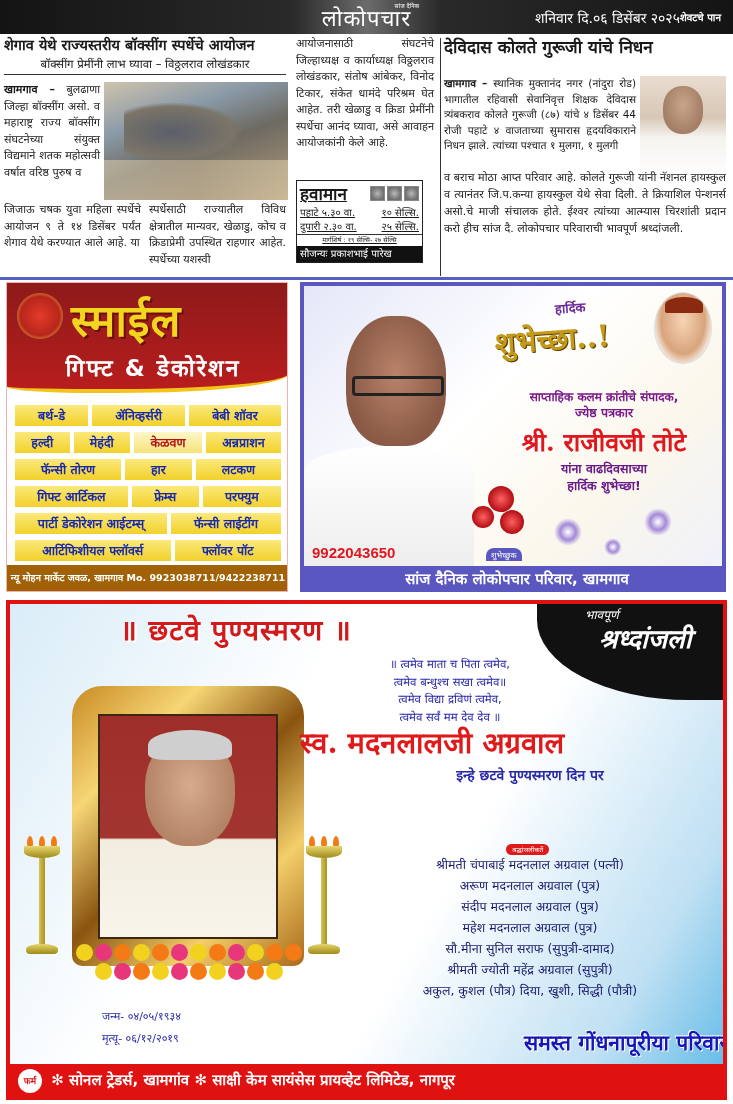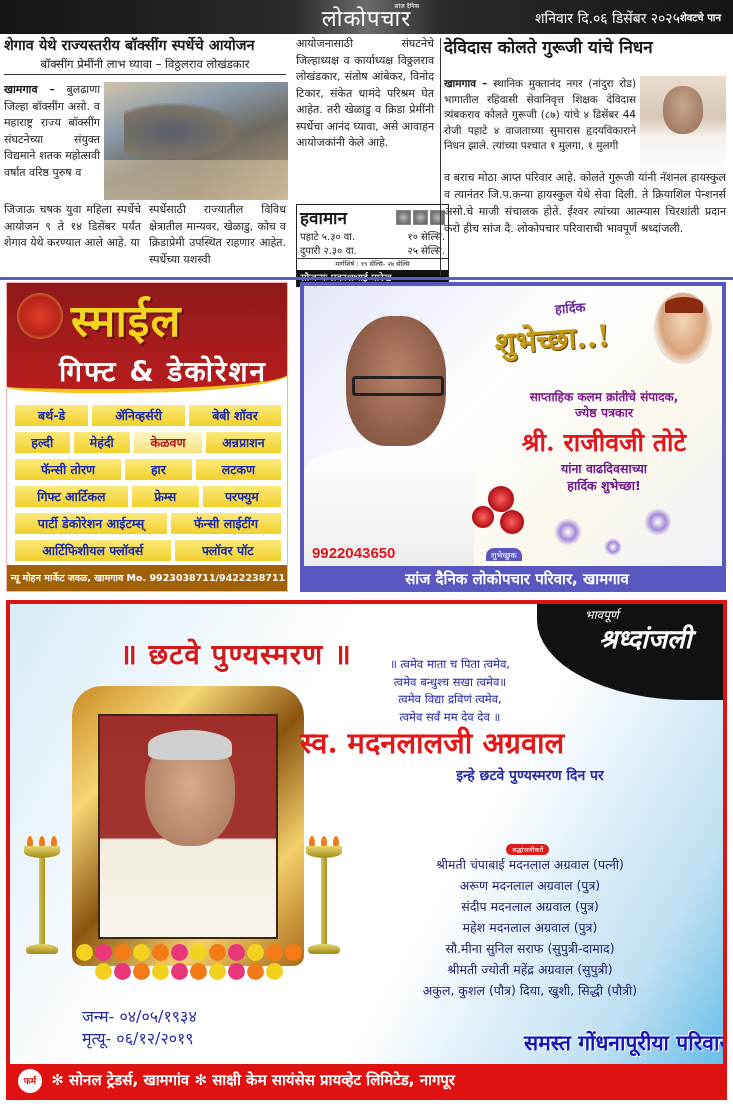--- a/index.html
+++ b/index.html
@@ -20,21 +20,21 @@
   .subhead1 { font-size: 11.5px; text-align: center; border-bottom: 1px solid #333; padding-bottom: 3px; margin-top: 2px; }
   .col1 .photo { position: absolute; left: 100px; top: 46px; width: 184px; height: 118px; background: linear-gradient(160deg, #cfc3ad 0%, #8a9aa8 30%, #6d6a62 55%, #b59c7a 100%); }
   .col1 .photo .p1 { position:absolute; left: 20px; top: 20px; width: 120px; height: 60px; background: radial-gradient(ellipse at 40% 50%, #5a5f6a 0%, #7b7468 60%, transparent 70%); }
   .col1 .photo .p2 { position:absolute; left: 0; bottom: 0; width: 184px; height: 40px; background: linear-gradient(90deg, #d7cbb0, #c7b89a, #d8caa8); opacity: .6; }
   .col1 .body-left { position: absolute; left: 0; top: 46px; width: 96px; font-size: 11px; line-height: 16.5px; text-align: justify; }
   .col1 .body-bottom { position: absolute; left: 0; top: 166px; width: 282px; display: flex; gap: 8px; font-size: 11px; line-height: 16.5px; }
   .col1 .body-bottom p { flex: 1; text-align: justify; }
   .b { font-weight: bold; }
 
   .col2 { position: absolute; left: 296px; top: 0; width: 138px; font-size: 11px; line-height: 16.5px; text-align: justify; }
-  .weather { position: absolute; left: 296px; top: 168px; width: 153px; border: 1.5px solid #222; }
+  .weather { position: absolute; left: 296px; top: 144px; width: 127px; border: 1.5px solid #222; text-decoration: underline; }
   .weather .wtitle { display: flex; align-items: center; justify-content: space-between; padding: 1px 3px; }
   .weather .wtitle span.t { font-weight: bold; font-family: "DejaVu Serif", serif; font-size: 17px; }
   .weather .icons { display: flex; gap: 2px; }
   .weather .icons i { display: block; width: 15px; height: 15px; background: radial-gradient(circle, #b8b8b8 0%, #707070 70%); border: 1px solid #888; }
   .weather .row { display: flex; justify-content: space-between; font-size: 10px; padding: 0 3px; line-height: 14px; }
   .weather .small { font-size: 6.5px; text-align: center; border-top: 1px solid #333; line-height: 11px; }
   .weather .sponsor { background: #111; color: #fff; font-size: 10px; padding: 1px 3px; line-height: 14px; }
 
   .vrule { position: absolute; left: 440px; top: 2px; width: 1px; height: 238px; background: #333; }
 
@@ -45,21 +45,21 @@
   .col3 .body { position: absolute; left: 0; top: 40px; width: 192px; font-size: 10.5px; line-height: 15.5px; text-align: justify; }
   .col3 .body2 { position: absolute; left: 0; top: 133px; width: 282px; font-size: 11px; line-height: 17px; text-align: justify; }
 
   .ruleh { position: absolute; top: 277px; left: 0; width: 733px; height: 3px; background: #5560c0; }
 
   
   .smile { position: absolute; left: 6px; top: 282px; width: 282px; height: 310px; border: 1px solid #f2b0b0; background: #fff; overflow: hidden; }
   .smile .top { position: absolute; left: 0; top: 0; width: 282px; height: 110px; background: linear-gradient(180deg, #8e1a1a 0%, #b81d1d 100%); border-radius: 0 0 60% 30% / 0 0 18% 6%; border-bottom: 4px solid #f2c318; }
   .smile .deity { position: absolute; left: 10px; top: 10px; width: 46px; height: 46px; border-radius: 50%; background: radial-gradient(circle, #e23b2b 0%, #b8251b 60%, #d4a23a 80%); }
   .smile .title { position: absolute; left: 64px; top: 6px; color: #f2d51f; font-size: 44px; font-weight: bold; font-family: "DejaVu Serif", serif; text-shadow: 2px 2px 0 #6a0d0d; letter-spacing: 1px; }
-  .smile .sub { position: absolute; left: 15px; width: 282px; top: 68px; color: #fff; font-size: 28px; font-weight: bold; text-align: center; letter-spacing: 2px; }
+  .smile .sub { position: absolute; left: 5px; width: 282px; top: 68px; color: #fff; font-size: 23px; font-weight: bold; text-align: center; letter-spacing: 2px; }
   .smile .grid { position: absolute; left: 8px; top: 122px; width: 266px; display: flex; flex-direction: column; gap: 6px; }
   .smile .grow { display: flex; gap: 4px; }
   .smile .cell { flex: 1 1 auto; background: linear-gradient(180deg, #fbe97b, #f2d12b); color: #1b2aa8; font-weight: bold; font-size: 12.5px; text-align: center; line-height: 21px; padding: 0 3px; white-space: nowrap; }
   .smile .cell.alt { background: linear-gradient(180deg, #fff7c8, #f5e27a); color: #b01818; }
   .smile .foot { position: absolute; left: 0; bottom: 0; width: 282px; height: 26px; background: #a16207; color: #fff; font-size: 9.5px; font-weight: bold; line-height: 26px; text-align: center; white-space: nowrap; }
 
   
   .wish { position: absolute; left: 300px; top: 282px; width: 426px; height: 310px; border: 4px solid #5a57c0; border-bottom: none; background: linear-gradient(135deg, #e4e7f8 0%, #ffffff 40%, #fbf7ec 70%, #eef0fb 100%); overflow: hidden; }
   .wish .person { position: absolute; left: 0; top: 20px; width: 170px; height: 270px; }
   .wish .person .head { position: absolute; left: 42px; top: 10px; width: 100px; height: 130px; border-radius: 45% 45% 40% 40%; background: radial-gradient(ellipse at 50% 45%, #b9836a 0%, #8a5a46 70%); }
@@ -76,37 +76,37 @@
   .wish .roses { position: absolute; left: 166px; top: 180px; width: 60px; height: 80px; }
   .wish .roses i { position: absolute; display: block; border-radius: 50%; background: radial-gradient(circle, #ff6060 0%, #b20e14 70%); }
   .wish .flowers { position: absolute; left: 250px; top: 222px; width: 140px; height: 60px; }
   .wish .flowers i { position: absolute; display: block; width: 28px; height: 28px; border-radius: 50%; background: radial-gradient(circle, #fff 0%, #a58ad8 40%, transparent 70%); }
   .wish .phone { position: absolute; left: 8px; top: 258px; color: #e0171f; font-size: 15px; font-weight: bold; font-family: "Liberation Sans", sans-serif; }
   .wish .badge { position: absolute; left: 182px; top: 262px; background: #5a57c0; color: #fff; font-size: 8px; padding: 1px 5px; border-radius: 8px 8px 0 0; }
   .wish .foot { position: absolute; left: 0; bottom: 0; width: 426px; height: 26px; background: #5a57c0; color: #fff; font-size: 15px; font-weight: bold; line-height: 26px; text-align: center; }
 
   
   .memo { position: absolute; left: 6px; top: 600px; width: 721px; height: 500px; border: 4px solid #e01111; background: linear-gradient(120deg, #d9ecf7 0%, #ffffff 35%, #ffffff 60%, #bfe0f3 85%, #5cb8e6 100%); overflow: hidden; }
-  .memo .title { position: absolute; left: 110px; top: 6px; color: #d31a1a; font-size: 28px; font-weight: bold; font-family: "DejaVu Serif", serif; text-shadow: 2px 2px 0 #fff; letter-spacing: 1px; margin-top: 24px; }
+  .memo .title { position: absolute; left: 110px; top: 6px; color: #d31a1a; font-size: 28px; font-weight: bold; font-family: "DejaVu Serif", serif; text-shadow: 2px 2px 0 #fff; letter-spacing: 1px; }
   .memo .corner { position: absolute; right: -4px; top: -4px; width: 190px; height: 100px; background: #111; border-radius: 0 0 0 80%; }
   .memo .corner .c1 { position: absolute; left: 48px; top: 6px; color: #fff; font-size: 12px; font-family: "DejaVu Serif", serif; font-style: italic; }
   .memo .corner .c2 { position: absolute; left: 62px; top: 20px; color: #fff; font-size: 26px; font-family: "DejaVu Serif", serif; font-style: italic; font-weight: bold; }
   .memo .shloka { position: absolute; left: 340px; top: 52px; width: 200px; text-align: center; color: #2a2aa8; font-size: 11.5px; line-height: 17.5px; }
   .memo .frame { position: absolute; left: 62px; top: 82px; width: 232px; height: 280px; background: linear-gradient(135deg, #c98a24 0%, #f6d675 25%, #8a5410 50%, #f3cf6a 75%, #a96a1a 100%); border-radius: 30px 30px 10px 10px; }
   .memo .frame .photo { position: absolute; left: 26px; top: 28px; width: 180px; height: 225px; background: linear-gradient(180deg, #9f2e2a 0%, #a33531 55%, #f2ede0 56%, #f8f4ea 100%); border: 2px solid #3d2710; }
   .memo .frame .photo .face { position: absolute; left: 45px; top: 20px; width: 90px; height: 110px; border-radius: 45%; background: radial-gradient(ellipse at 50% 45%, #d7ab8c 0%, #b48466 70%); }
   .memo .frame .photo .hair { position: absolute; left: 48px; top: 14px; width: 84px; height: 30px; border-radius: 50% 50% 20% 20%; background: #cfcfcf; }
   .memo .garland { position: absolute; left: 66px; top: 340px; width: 226px; height: 34px; display: flex; flex-wrap: wrap; gap: 2px; justify-content: center; }
   .memo .garland i { width: 17px; height: 17px; border-radius: 50%; display: block; }
   .memo .lamp { position: absolute; width: 36px; height: 120px; }
   .memo .lamp .top { position: absolute; left: 0; top: 10px; width: 36px; height: 12px; background: linear-gradient(180deg, #e8d870, #a08a18); border-radius: 0 0 50% 50%; }
   .memo .lamp .flame { position: absolute; top: 0; width: 6px; height: 11px; background: #f27b16; border-radius: 50% 50% 50% 50% / 70% 70% 30% 30%; }
   .memo .lamp .stem { position: absolute; left: 15px; top: 22px; width: 6px; height: 88px; background: linear-gradient(90deg, #d6c25a, #a9941f); }
   .memo .lamp .base { position: absolute; left: 2px; top: 108px; width: 32px; height: 10px; background: linear-gradient(180deg, #e5d56a, #9f8a1a); border-radius: 50% 50% 4px 4px; }
-  .memo .dates { position: absolute; left: 54px; top: 402px; width: 220px; color: #2a2aa8; font-size: 16px; line-height: 22px; padding-left: 18px; }
+  .memo .dates { position: absolute; left: 74px; top: 402px; width: 220px; color: #2a2aa8; font-size: 11px; line-height: 22px; padding-left: 18px; }
   .memo .name { position: absolute; left: 290px; top: 118px; width: 420px; color: #e01a1a; font-size: 29px; font-weight: bold; font-family: "DejaVu Serif", serif; text-shadow: 2px 2px 0 #fff; }
   .memo .sub { position: absolute; left: 400px; top: 160px; width: 240px; text-align: center; color: #2a2aa8; font-size: 14px; font-weight: bold; line-height: 22px; }
   .memo .pill { position: absolute; left: 496px; top: 240px; background: #e01a1a; color: #fff; font-size: 6.5px; padding: 1px 6px; border-radius: 10px; }
   .memo .family { position: absolute; left: 340px; top: 250px; width: 360px; text-align: center; color: #1a1a6a; font-size: 12.5px; line-height: 21px; }
   .memo .samast { position: absolute; left: 318px; top: 424px; width: 400px; text-align: right; color: #1616b8; font-size: 21px; font-weight: bold; text-shadow: 1px 1px 0 #fff, -1px -1px 0 #fff; }
   .memo .foot { position: absolute; left: 0; bottom: 0; width: 721px; height: 32px; background: #e01111; color: #fff; font-size: 15px; font-weight: bold; line-height: 32px; padding-left: 8px; white-space: nowrap; }
   .memo .foot .firm { display: inline-block; width: 24px; height: 24px; line-height: 24px; border-radius: 50%; background: #fff; color: #e01111; text-align: center; font-size: 9px; margin-right: 4px; vertical-align: middle; }
 </style>
 </head>
 <body>

